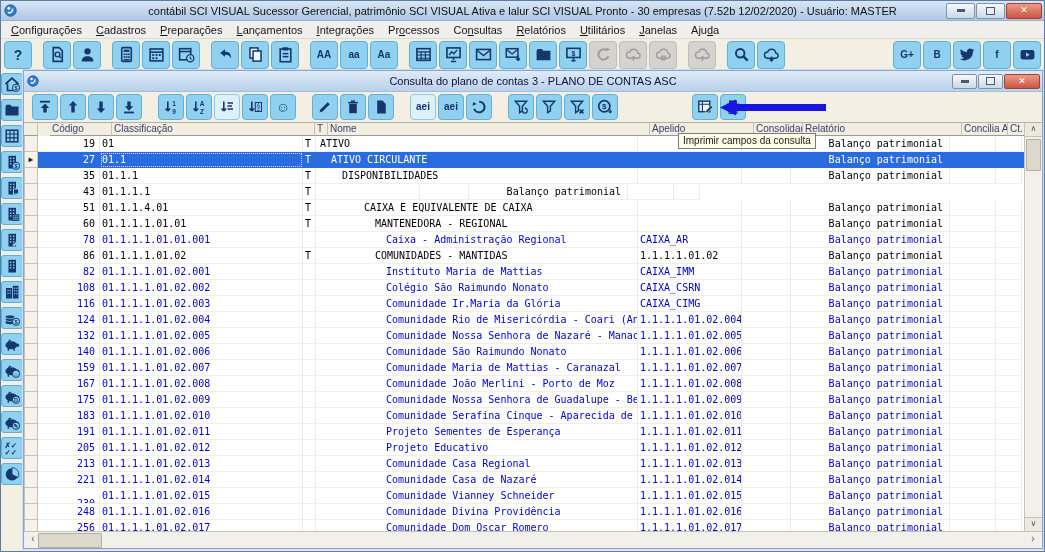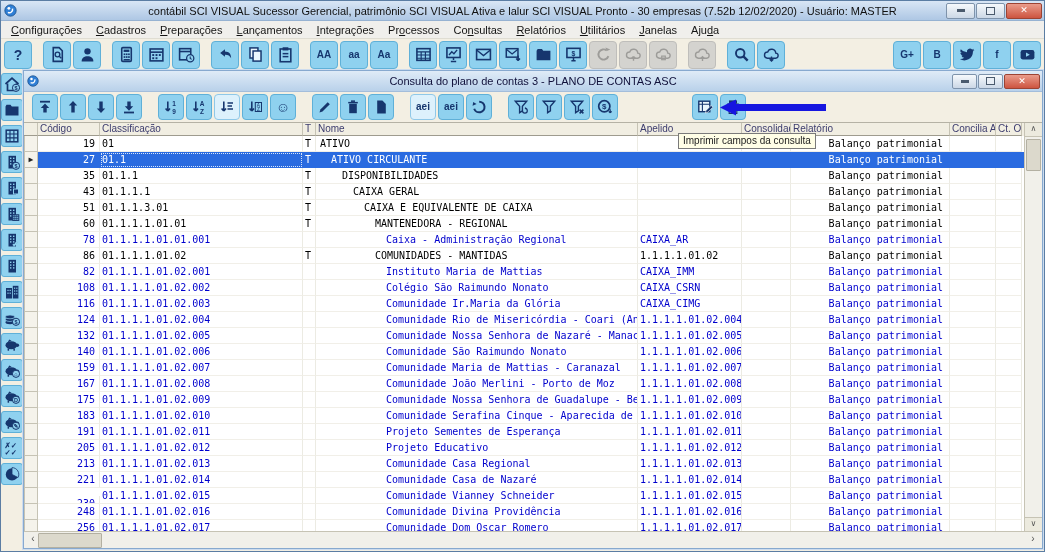--- a/index.html
+++ b/index.html
@@ -732,21 +732,21 @@
               </span>
             </div>
             <span class="note-arrow"><svg width="106" height="17" viewBox="0 0 106 17">
                 <polygon points="0,8.5 16,0.5 16,5 106,5 106,12 16,12 16,16.5" fill="#1616e0"></polygon>
               </svg></span>
           </div>
 
         <div class="gridwrap">
           <div class="ghead" id="ghead">
               <div class="gh" style="width: 14px;"></div>
-              <div class="gh" style="width: 62px;">Código</div>
+              <div class="gh" style="width: 62px; margin-left: 12px;">Código</div>
               <div class="gh" style="width: 203px;">Classificação</div>
               <div class="gh" style="width: 13px;">T</div>
               <div class="gh" style="width: 322px;">Nome</div>
               <div class="gh" style="width: 104px;">Apelido</div>
               <div class="gh" style="width: 49px;">Consolidada</div>
               <div class="gh" style="width: 159px;">Relatório</div>
               <div class="gh" style="width: 46px;">Concilia Aut.</div>
               <div class="gh" style="width: 26px;">Ct. Ob</div>
             </div>
           <div class="gbody" id="gbody">
@@ -784,31 +784,30 @@
                 <div class="gc" style="width: 49px;"></div>
                 <div class="gc report" style="width: 159px;">Balanço patrimonial</div>
                 <div class="gc" style="width: 46px;"></div>
                 <div class="gc" style="width: 26px;"></div>
               </div>
               <div class="grow synthetic">
                 <div class="gc ind" style="width: 14px;"></div>
                 <div class="gc num" style="width: 62px;">43</div>
                 <div class="gc" style="width: 203px;">01.1.1.1</div>
                 <div class="gc" style="width: 13px;">T</div>
-                <div class="gc" style="width: 322px; padding-left: 37px;">CAIXA GERAL</div>
                 <div class="gc" style="width: 104px;"></div>
                 <div class="gc" style="width: 49px;"></div>
                 <div class="gc report" style="width: 159px;">Balanço patrimonial</div>
                 <div class="gc" style="width: 46px;"></div>
                 <div class="gc" style="width: 26px;"></div>
               </div>
               <div class="grow synthetic">
                 <div class="gc ind" style="width: 14px;"></div>
                 <div class="gc num" style="width: 62px;">51</div>
-                <div class="gc" style="width: 203px;">01.1.1.3.01</div>
+                <div class="gc" style="width: 203px;">01.1.1.4.01</div>
                 <div class="gc" style="width: 13px;">T</div>
                 <div class="gc" style="width: 322px; padding-left: 48px;">CAIXA E EQUIVALENTE DE CAIXA</div>
                 <div class="gc" style="width: 104px;"></div>
                 <div class="gc" style="width: 49px;"></div>
                 <div class="gc report" style="width: 159px;">Balanço patrimonial</div>
                 <div class="gc" style="width: 46px;"></div>
                 <div class="gc" style="width: 26px;"></div>
               </div>
               <div class="grow synthetic">
                 <div class="gc ind" style="width: 14px;"></div>

